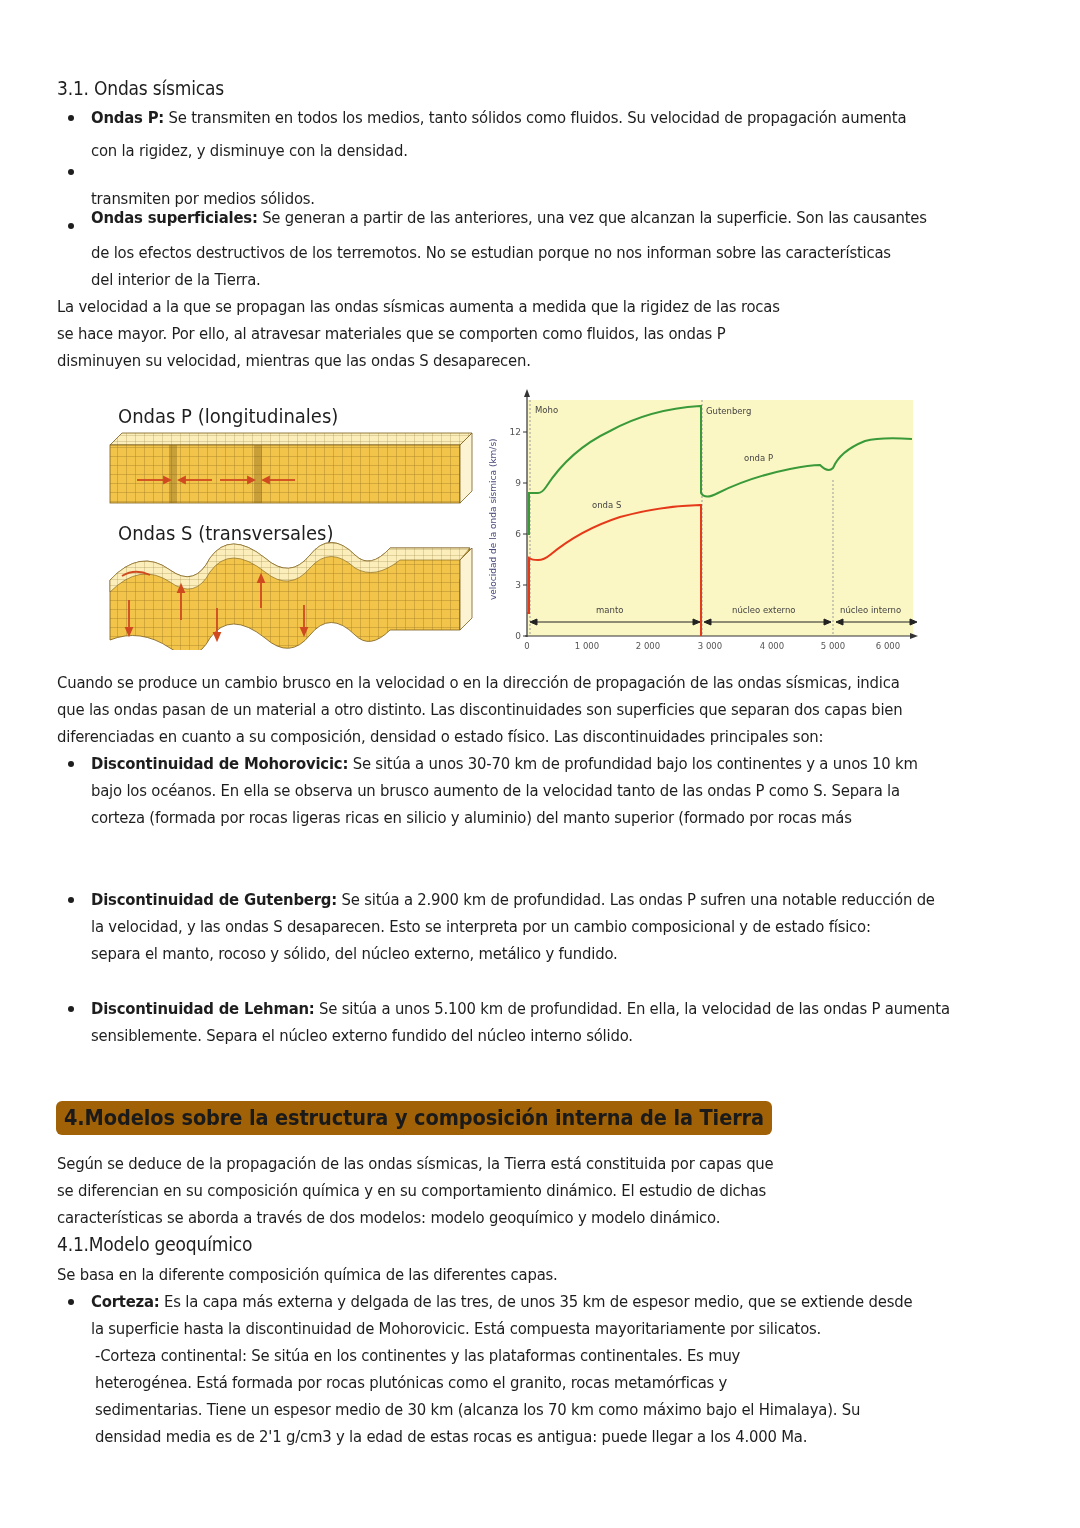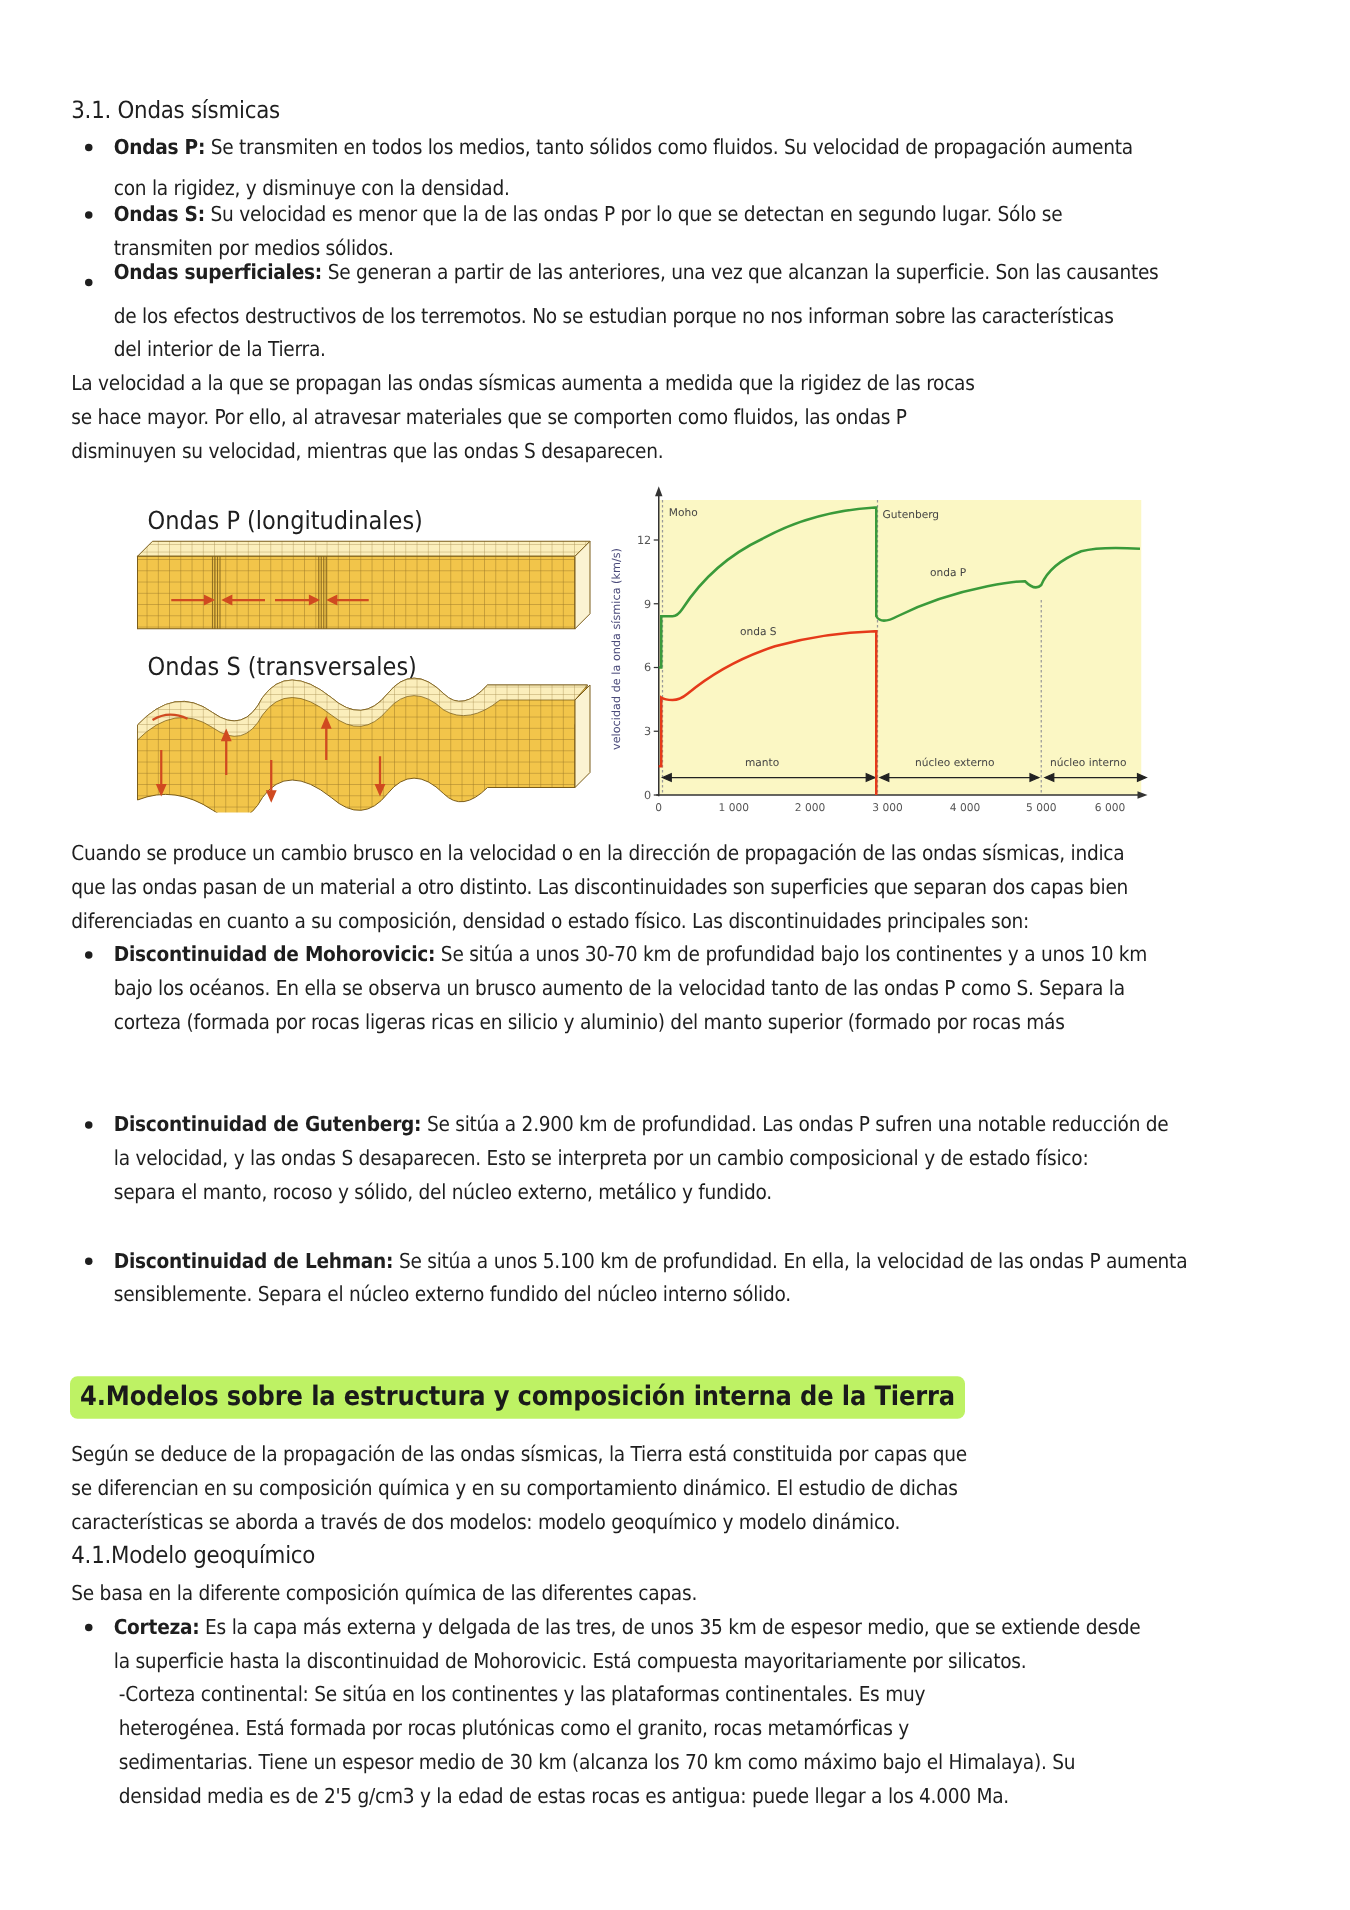--- a/index.html
+++ b/index.html
@@ -5,39 +5,38 @@
   * { box-sizing: border-box; margin: 0; padding: 0; }
   html, body { width: 1080px; height: 1528px; background: #ffffff; overflow: hidden; }
   body { position: relative; font-family: "DejaVu Sans Condensed", "DejaVu Sans", sans-serif; color: #1e1e1e; }
   .page { position: absolute; left: 0; top: 0; width: 1031px; height: 1528px; }
   .t { position: absolute; font-size: 16.5px; line-height: 27px; white-space: nowrap; letter-spacing: -0.2px; }
   .h3 { font-size: 19px; }
   .b { font-weight: bold; }
   .bullet { position: absolute; width: 6px; height: 6px; border-radius: 50%; background: #1e1e1e; }
   .section-title {
     position: absolute; left: 56px; top: 1101px; height: 34px; padding: 0 8px;
-    background: #bef264; border-radius: 6px; font-weight: bold; font-size: 21.5px; line-height: 34px;
+    background: #a16207; border-radius: 6px; font-weight: bold; font-size: 21.5px; line-height: 34px;
     color: #1a1a1a; white-space: nowrap; letter-spacing: -0.1px;
   }
   .fig-label { position: absolute; font-size: 20px; color: #1e1e1e; white-space: nowrap; }
   svg text { font-family: "DejaVu Sans", sans-serif; }
 </style>
 </head>
 <body>
 
 <div class="page">
 
   <div class="t h3" style="left:57px;top:75px;">3.1. Ondas sísmicas</div>
 
   <span class="bullet" style="left:68px;top:115px;"></span>
   <div class="t" style="left:91px;top:104px;"><span class="b">Ondas P:</span><span> Se transmiten en todos los medios, tanto sólidos como fluidos. Su velocidad de propagación aumenta</span></div>
   <div class="t" style="left:91px;top:137px;">con la rigidez, y disminuye con la densidad.</div>
 
   <span class="bullet" style="left:68px;top:169px;"></span>
-  <div class="t" style="left:91px;top:158px;"><span class="b">Ondas S:</span><span> Su velocidad es menor que la de las ondas P por lo que se detectan en segundo lugar. Sólo se</span></div>
   <div class="t" style="left:91px;top:185px;">transmiten por medios sólidos.</div>
 
   <span class="bullet" style="left:68px;top:223px;"></span>
   <div class="t" style="left:91px;top:204px;"><span class="b">Ondas superficiales:</span><span> Se generan a partir de las anteriores, una vez que alcanzan la superficie. Son las causantes</span></div>
   <div class="t" style="left:91px;top:239px;">de los efectos destructivos de los terremotos. No se estudian porque no nos informan sobre las características</div>
   <div class="t" style="left:91px;top:266px;">del interior de la Tierra.</div>
 
   <div class="t" style="left:57px;top:293px;">La velocidad a la que se propagan las ondas sísmicas aumenta a medida que la rigidez de las rocas</div>
   <div class="t" style="left:57px;top:320px;">se hace mayor. Por ello, al atravesar materiales que se comporten como fluidos, las ondas P</div>
   <div class="t" style="left:57px;top:347px;">disminuyen su velocidad, mientras que las ondas S desaparecen.</div>
@@ -198,15 +197,15 @@
   <div class="t" style="left:57px;top:1204px;">características se aborda a través de dos modelos: modelo geoquímico y modelo dinámico.</div>
   <div class="t h3" style="left:57px;top:1231px;">4.1.Modelo geoquímico</div>
   <div class="t" style="left:57px;top:1261px;">Se basa en la diferente composición química de las diferentes capas.</div>
 
   <span class="bullet" style="left:68px;top:1299px;"></span>
   <div class="t" style="left:91px;top:1288px;"><span class="b">Corteza:</span><span> Es la capa más externa y delgada de las tres, de unos 35 km de espesor medio, que se extiende desde</span></div>
   <div class="t" style="left:91px;top:1315px;">la superficie hasta la discontinuidad de Mohorovicic. Está compuesta mayoritariamente por silicatos.</div>
   <div class="t" style="left:95px;top:1342px;">-Corteza continental: Se sitúa en los continentes y las plataformas continentales. Es muy</div>
   <div class="t" style="left:95px;top:1369px;">heterogénea. Está formada por rocas plutónicas como el granito, rocas metamórficas y</div>
   <div class="t" style="left:95px;top:1396px;">sedimentarias. Tiene un espesor medio de 30 km (alcanza los 70 km como máximo bajo el Himalaya). Su</div>
-  <div class="t" style="left:95px;top:1423px;">densidad media es de 2'5 g/cm3 y la edad de estas rocas es antigua: puede llegar a los 4.000 Ma.</div>
+  <div class="t" style="left:95px;top:1423px;">densidad media es de 2'1 g/cm3 y la edad de estas rocas es antigua: puede llegar a los 4.000 Ma.</div>
 
 </div>
 
 </body></html>

